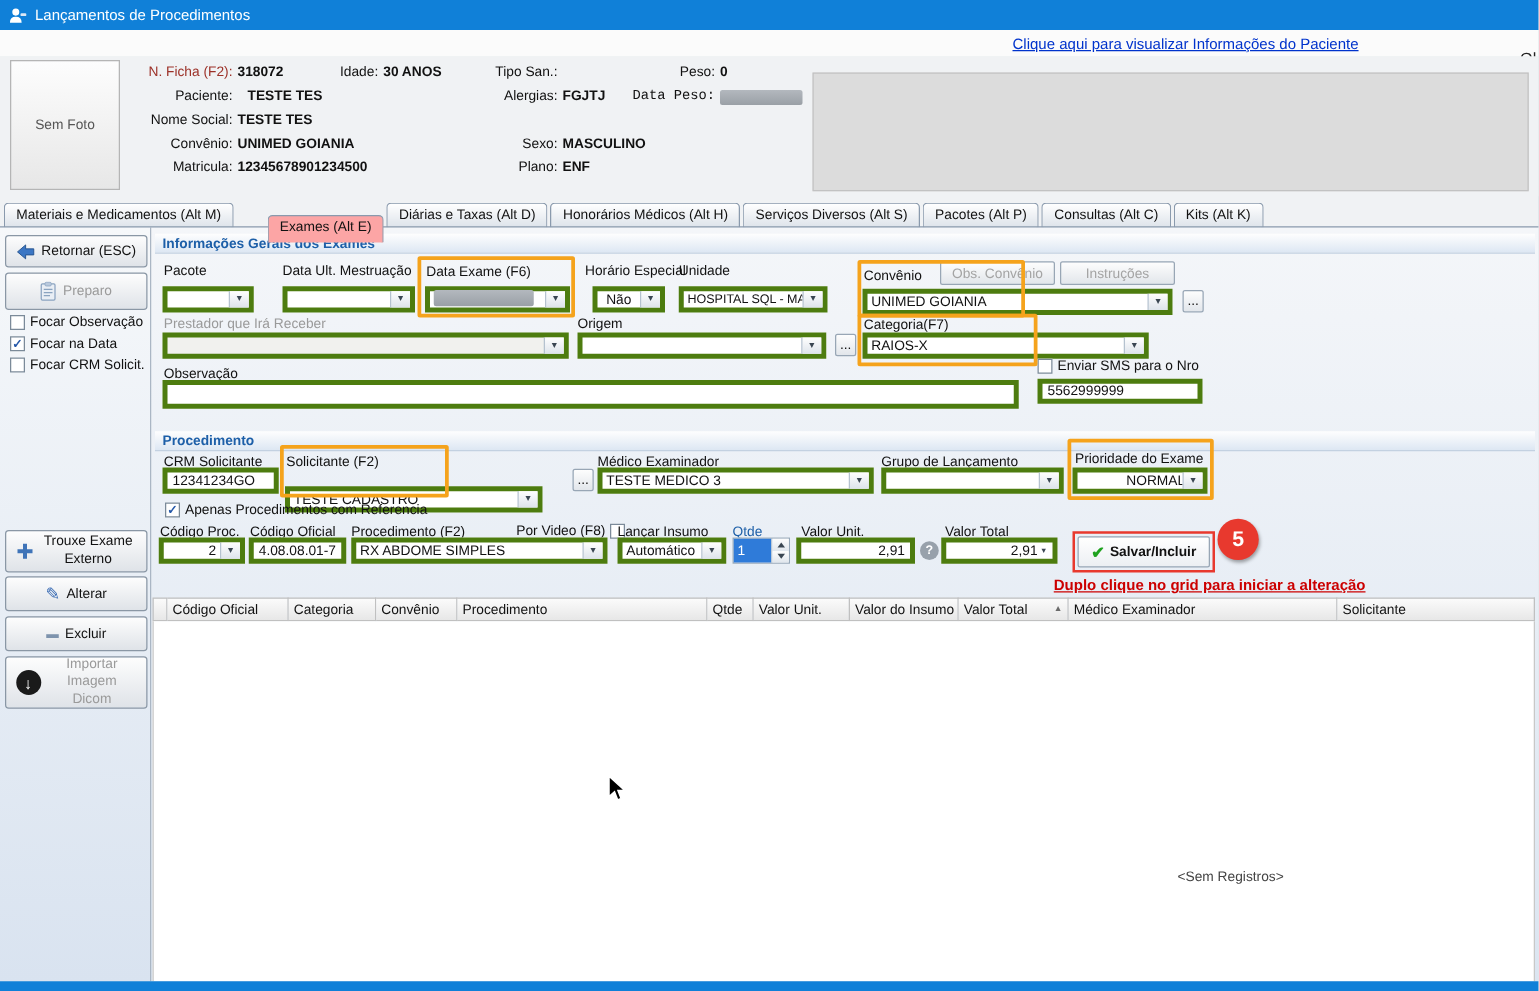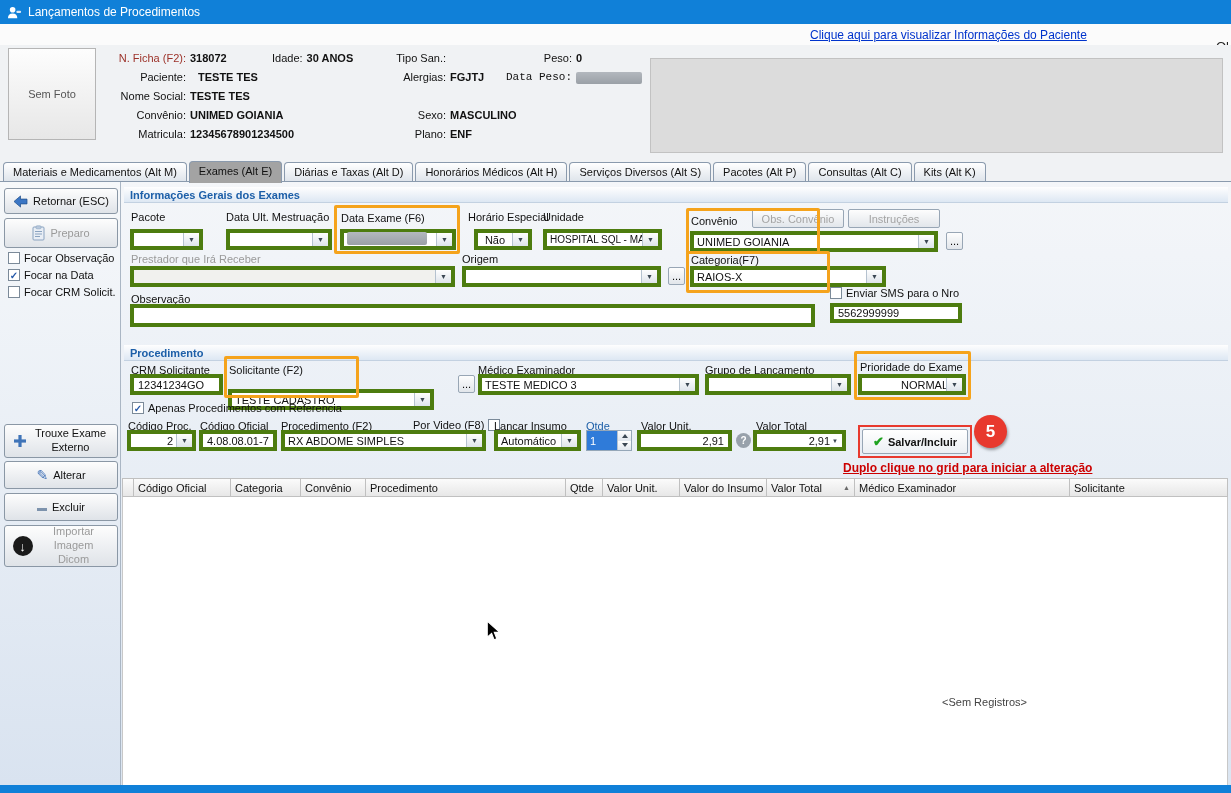--- a/index.html
+++ b/index.html
@@ -11,32 +11,32 @@
   .titlebar { position:absolute; left:0; top:0; width:100%; height:24px; background:#1080d8; display:flex; align-items:center; gap:6px; padding-left:7px; }
   .titlebar .ttl { color:#fff; font-size:12px; }
 
   
   .topstrip { position:absolute; left:0; top:24px; width:100%; height:21px; background:#fbfbfb; }
   .pat-link { position:absolute; left:810px; top:28px; color:#0033cc; text-decoration:underline; font-size:12px; cursor:pointer; }
   .corner-txt { position:absolute; left:1216px; top:39px; font-size:13px; color:#222; }
 
   
   .pat-area { position:absolute; left:0; top:45px; width:100%; height:112px; background:#f0f2f4; }
-  .photo { position:absolute; left:8px; top:48px; width:88px; height:92px; border:1px solid #b5b5b5; background:linear-gradient(#fdfdfd,#e7e7e7); display:flex; align-items:center; justify-content:center; color:#555; }
+  .photo { position:absolute; left:8px; top:48px; width:88px; height:104px; border:1px solid #b5b5b5; background:linear-gradient(#fdfdfd,#e7e7e7); display:flex; align-items:center; justify-content:center; color:#555; }
   .pf { position:absolute; display:flex; gap:4px; white-space:nowrap; }
   .pfl { display:inline-block; text-align:right; }
   .pfl.red { color:#9c3128; }
   .pfv { font-weight:bold; }
   .redact { display:inline-block; background:linear-gradient(#b3b8be,#9aa0a6); border-radius:2px; }
   .gray-panel { position:absolute; left:650px; top:58px; width:573px; height:95px; background:#dcdcdc; border:1px solid #c2c2c2; }
 
   
   .tabs { position:absolute; left:3px; top:158px; height:24px; display:flex; align-items:flex-end; }
   .tab { border:1px solid #8a9aad; border-bottom:none; border-radius:4px 4px 0 0; background:linear-gradient(#ffffff,#dde3ea); padding:3px 9px 4px 9px; margin-right:2px; cursor:pointer; position:relative; }
-  .tab.sel { background:#a3a3a3; padding-bottom:6px; z-index:3; top:1px; }
+  .tab.sel { background:#fca5a5; padding-bottom:6px; z-index:3; top:12px;margin-left:25px; }
   .tabline { position:absolute; left:0; top:181px; width:100%; height:1px; background:#8a9aad; z-index:2; }
 
   
   .page { position:absolute; left:0; top:182px; width:100%; height:603px; background:linear-gradient(#f4f6f9,#dbe5f1); }
   .sidebar { position:absolute; left:0; top:182px; width:121px; height:603px; border-right:1px solid #aab6c4; background:linear-gradient(#f6f8fa,#d9e3f0); }
   .sbtn { position:absolute; border:1px solid #8a97a5; border-radius:3px; background:linear-gradient(#fdfdfd,#dfe3e8); display:flex; align-items:center; justify-content:center; gap:5px; padding:2px 4px; cursor:pointer; text-align:center; }
   .sbtn.dis { color:#9a9a9a; cursor:default; }
   .sbtn .two { line-height:1.25; }
 
   
@@ -284,21 +284,21 @@
     <span class="v"></span>
     <span class="dd">▼</span>
   </div>
   <div class="combo" style="left:462px;top:266px;width:199px;">
     <span class="v"></span>
     <span class="dd">▼</span>
   </div>
   <div class="btn3d" style="left:668px;top:267px;width:17px;height:18px;">
     <span>...</span>
   </div>
-  <div class="combo" style="left:690px;top:266px;width:196px;">
+  <div class="combo" style="left:690px;top:266px;width:229px;">
     <span class="v">RAIOS-X</span>
     <span class="dd">▼</span>
   </div>
 
   <span class="lbl" style="left:131px;top:293px;">Observação</span>
   <div class="tbx" style="left:130px;top:304px;width:685px;height:23px;">
     <span></span>
   </div>
 
   <label class="chk" style="left:830px;top:287px;">

